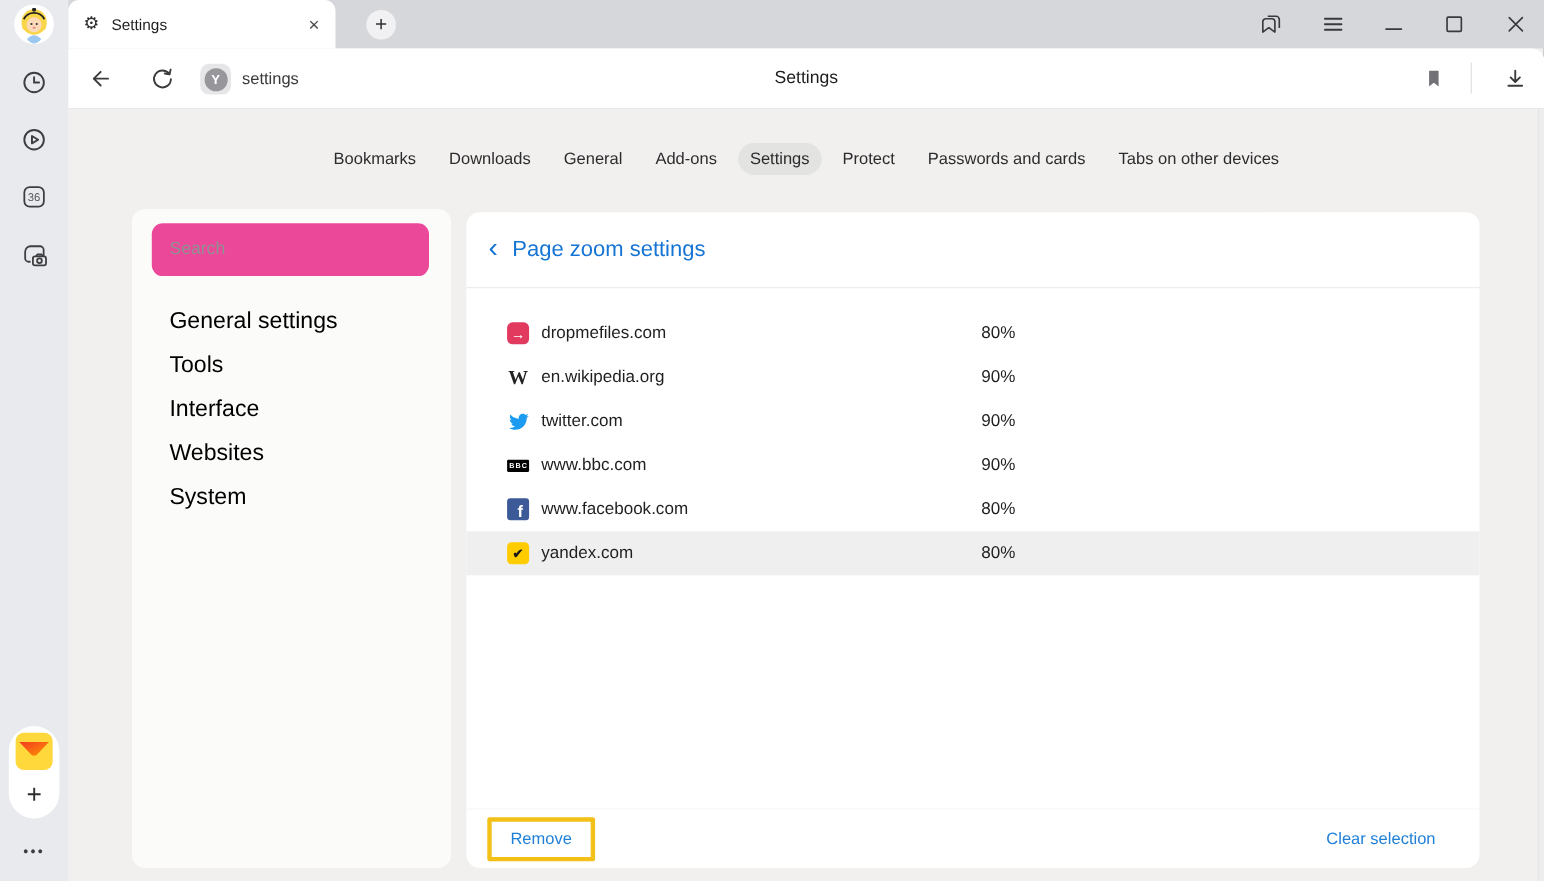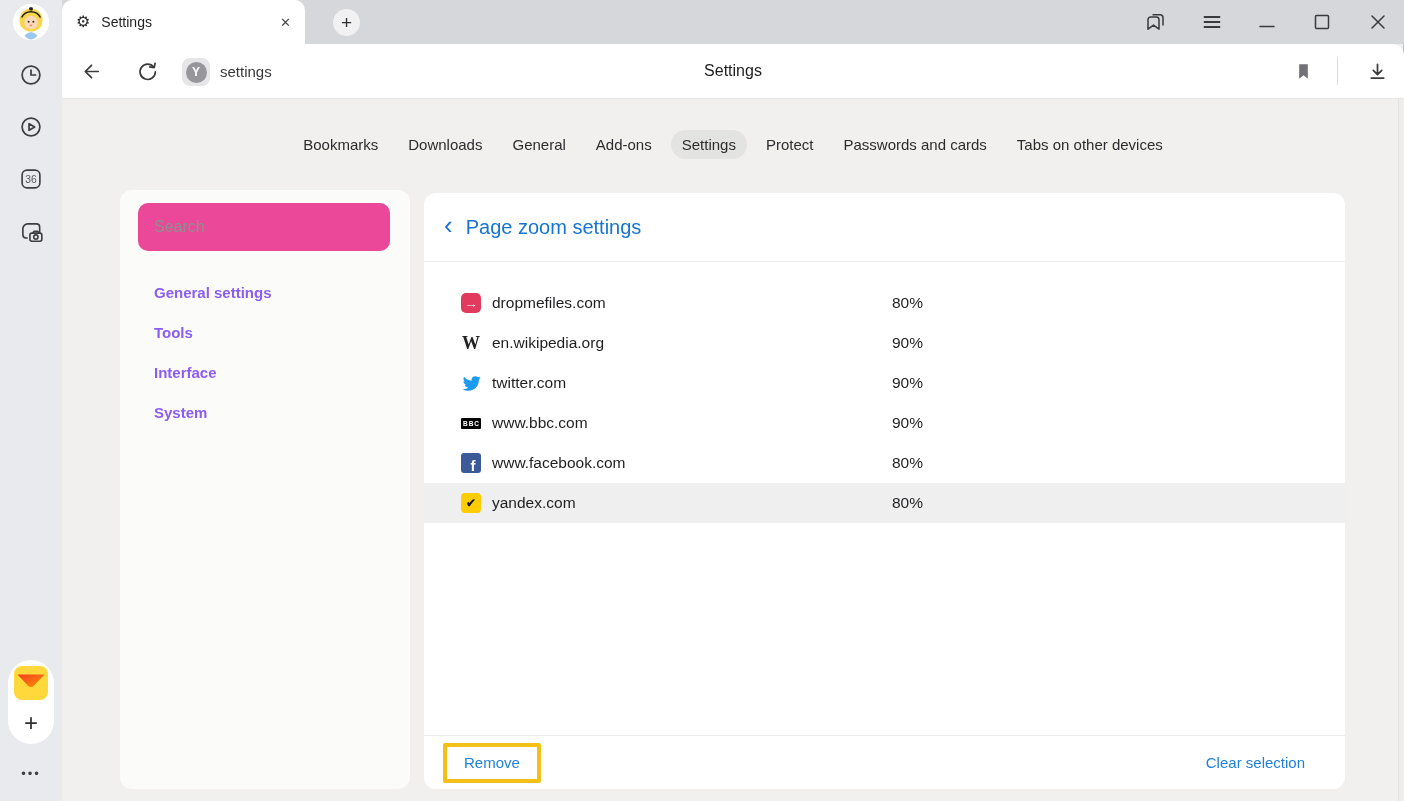--- a/index.html
+++ b/index.html
@@ -62,21 +62,21 @@
   .nav{position:absolute;left:0;right:0;top:21px;height:48px;display:flex;align-items:center;justify-content:center;gap:8px;}
   .nav-item{padding:6px 11px;font-size:15px;color:#2c2c2e;border-radius:15px;cursor:pointer;white-space:nowrap;}
   .nav-item.active{background:#e3e3e1;}
 
   .sidebar-card{position:absolute;left:58px;top:91px;width:290px;height:599px;background:#fbfbfa;border-radius:12px;}
   .search{position:absolute;left:18px;top:13px;width:252px;height:48px;background:#ec4899;border-radius:10px;}
   .search input{width:100%;height:100%;border:none;outline:none;background:transparent;padding:0 16px;
                 font-size:16px;color:#333;font-family:"Liberation Sans",sans-serif;}
   .search input::placeholder{color:#8f8f92;}
   .side-items{position:absolute;left:0;top:82px;width:100%;}
-  .side-item{height:40px;display:flex;align-items:center;padding-left:34px;font-size:15px;color:#8b5cf6;cursor:pointer;font-weight:bold;}
+  .side-item{height:40px;display:flex;align-items:center;padding-left:34px;font-size:21px;color:#000000;cursor:pointer;}
 
   .main-card{position:absolute;left:362px;top:94px;width:921px;height:596px;background:#fff;border-radius:12px;}
   .panel-header{height:69px;display:flex;align-items:center;padding-left:20px;border-bottom:1px solid #ececec;cursor:pointer;}
   .chev{font-size:26px;color:var(--accent-blue);line-height:1;transform:translateY(-2px);}
   .panel-title{margin-left:13px;font-size:20px;color:var(--accent-blue);}
   .rows{padding-top:21px;}
   .row{position:relative;height:40px;display:flex;align-items:center;padding-left:37px;cursor:pointer;}
   .row.selected{background:#efeff0;}
   .fav{width:20px;height:20px;display:flex;align-items:center;justify-content:center;flex:0 0 20px;}
   .fav-dropme{background:var(--dropmefiles-pink);border-radius:5px;color:#fff;font-weight:700;font-size:13px;}
@@ -242,20 +242,21 @@
     </div>
 
     <div class="sidebar-card">
       <div class="search">
         <input type="text" placeholder="Search" style="">
       </div>
       <div class="side-items">
         <div class="side-item">General settings</div>
         <div class="side-item">Tools</div>
         <div class="side-item">Interface</div>
+        <div class="side-item">Websites</div>
         <div class="side-item">System</div>
       </div>
     </div>
 
     <div class="main-card">
       <div class="panel-header">
         <span class="chev">‹</span>
         <span class="panel-title">Page zoom settings</span>
       </div>
 

